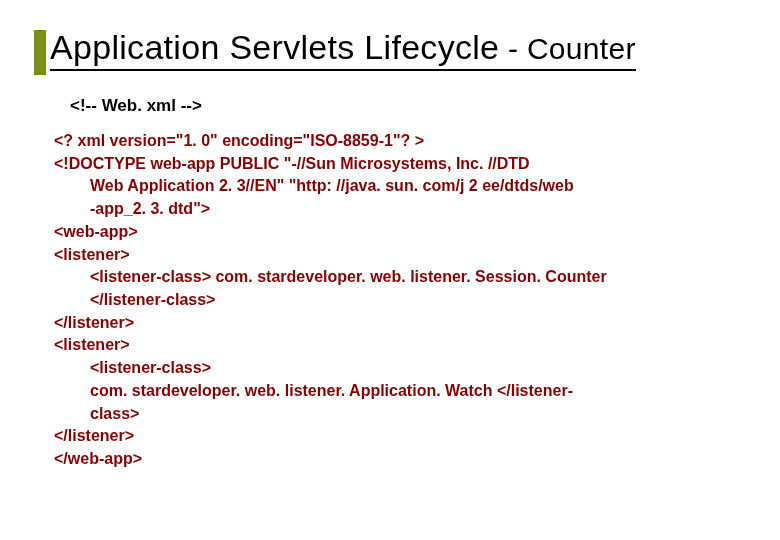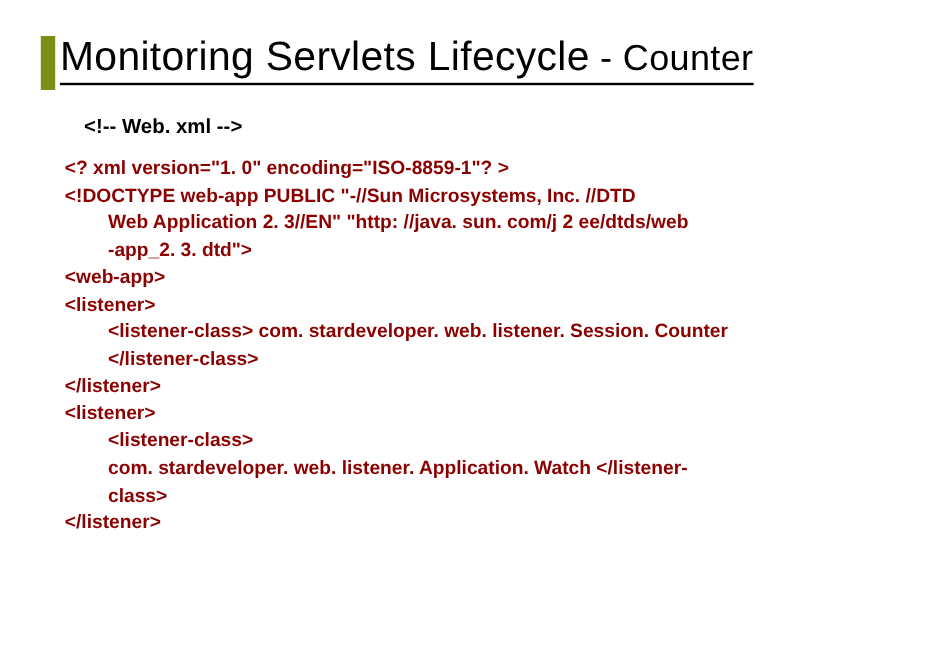--- a/index.html
+++ b/index.html
@@ -56,33 +56,34 @@
   }
   .code .line { display: block; }
   .code .indent { padding-left: 36px; }
 </style>
 </head>
 <body>
 
 <div class="accent-bar"></div>
 
 <h1 class="title">
-  <span>Monitoring Servlets Lifecycle</span><span class="suffix"> - Counter</span>
+  <span>Application Servlets Lifecycle</span><span class="suffix"> - Counter</span>
 </h1>
 
 <div class="comment">&lt;!-- Web. xml --&gt;</div>
 
 <div class="code" id="code-block">
     <span class="line">&lt;? xml version="1. 0" encoding="ISO-8859-1"? &gt;</span>
     <span class="line">&lt;!DOCTYPE web-app PUBLIC "-//Sun Microsystems, Inc. //DTD</span>
     <span class="line indent">Web Application 2. 3//EN" "http: //java. sun. com/j 2 ee/dtds/web</span>
     <span class="line indent">-app_2. 3. dtd"&gt;</span>
     <span class="line">&lt;web-app&gt;</span>
     <span class="line">&lt;listener&gt;</span>
     <span class="line indent">&lt;listener-class&gt; com. stardeveloper. web. listener. Session. Counter</span>
     <span class="line indent">&lt;/listener-class&gt;</span>
     <span class="line">&lt;/listener&gt;</span>
     <span class="line">&lt;listener&gt;</span>
     <span class="line indent">&lt;listener-class&gt;</span>
     <span class="line indent">com. stardeveloper. web. listener. Application. Watch &lt;/listener-</span>
     <span class="line indent">class&gt;</span>
     <span class="line">&lt;/listener&gt;</span>
+    <span class="line">&lt;/web-app&gt;</span>
   </div>
 
 </body></html>

